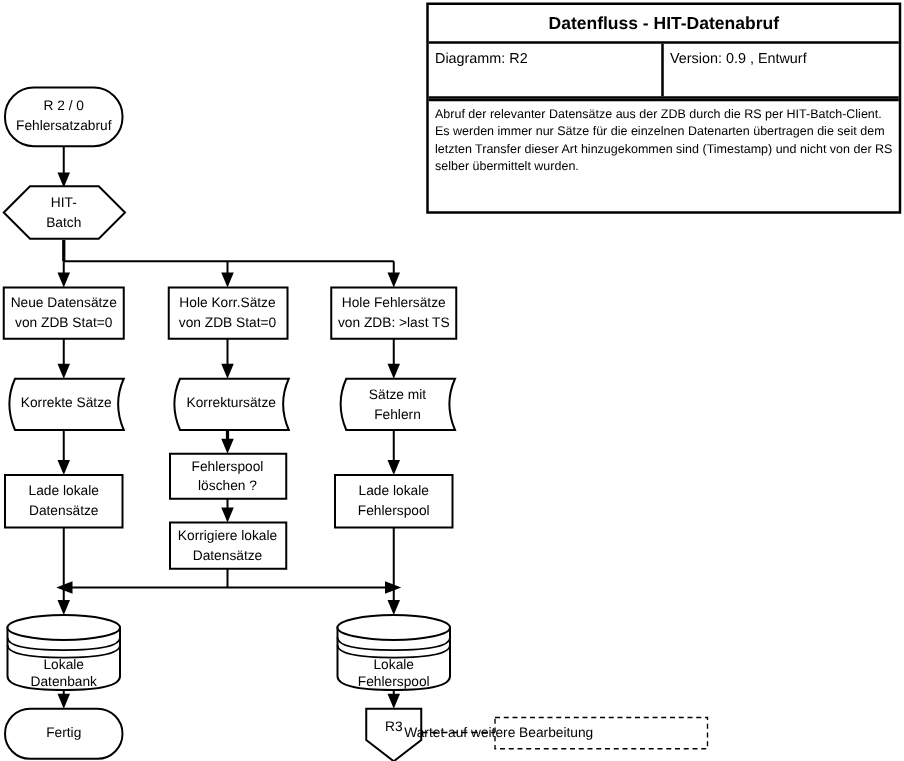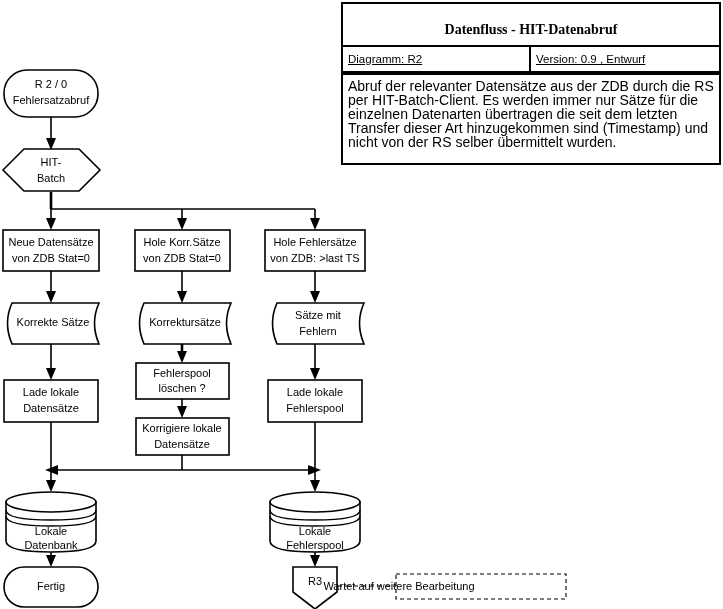--- a/index.html
+++ b/index.html
@@ -27,45 +27,43 @@
   }
   #title-block .tb-row {
     display: flex;
     border-bottom: 2px solid #000;
   }
   #title-block .tb-row:last-child { border-bottom: none; }
   #title-block .tb-title {
     text-align: center;
     font-weight: bold;
     font-size: 14px;
-    padding: 18px 4px 7px 4px;
+    padding: 6px 4px 7px 4px;
     width: 100%;
     box-sizing: border-box;
     color: #000;
-    font-family: Liberation Serif, serif;
   }
   #title-block .tb-cell {
     font-size: 11.5px;
-    padding: 6px 5px 6px 5px;
+    padding: 6px 5px 24px 5px;
     box-sizing: border-box;
     color: #000;
     white-space: nowrap;
     overflow: hidden;
-    text-decoration: underline;
   }
   #title-block .tb-cell.left {
     width: 50%;
     border-right: 2px solid #000;
   }
   #title-block .tb-cell.right {
     width: 50%;
     border-radius: 11px;
   }
   #title-block .tb-desc {
-    font-size: 14px;
+    font-size: 10px;
     line-height: 14px;
     padding: 4px 5px 5px 5px;
     color: #000;
     width: 100%;
     min-height: 88px;
     box-sizing: border-box;
   }
   
   #flow {
     position: absolute;

